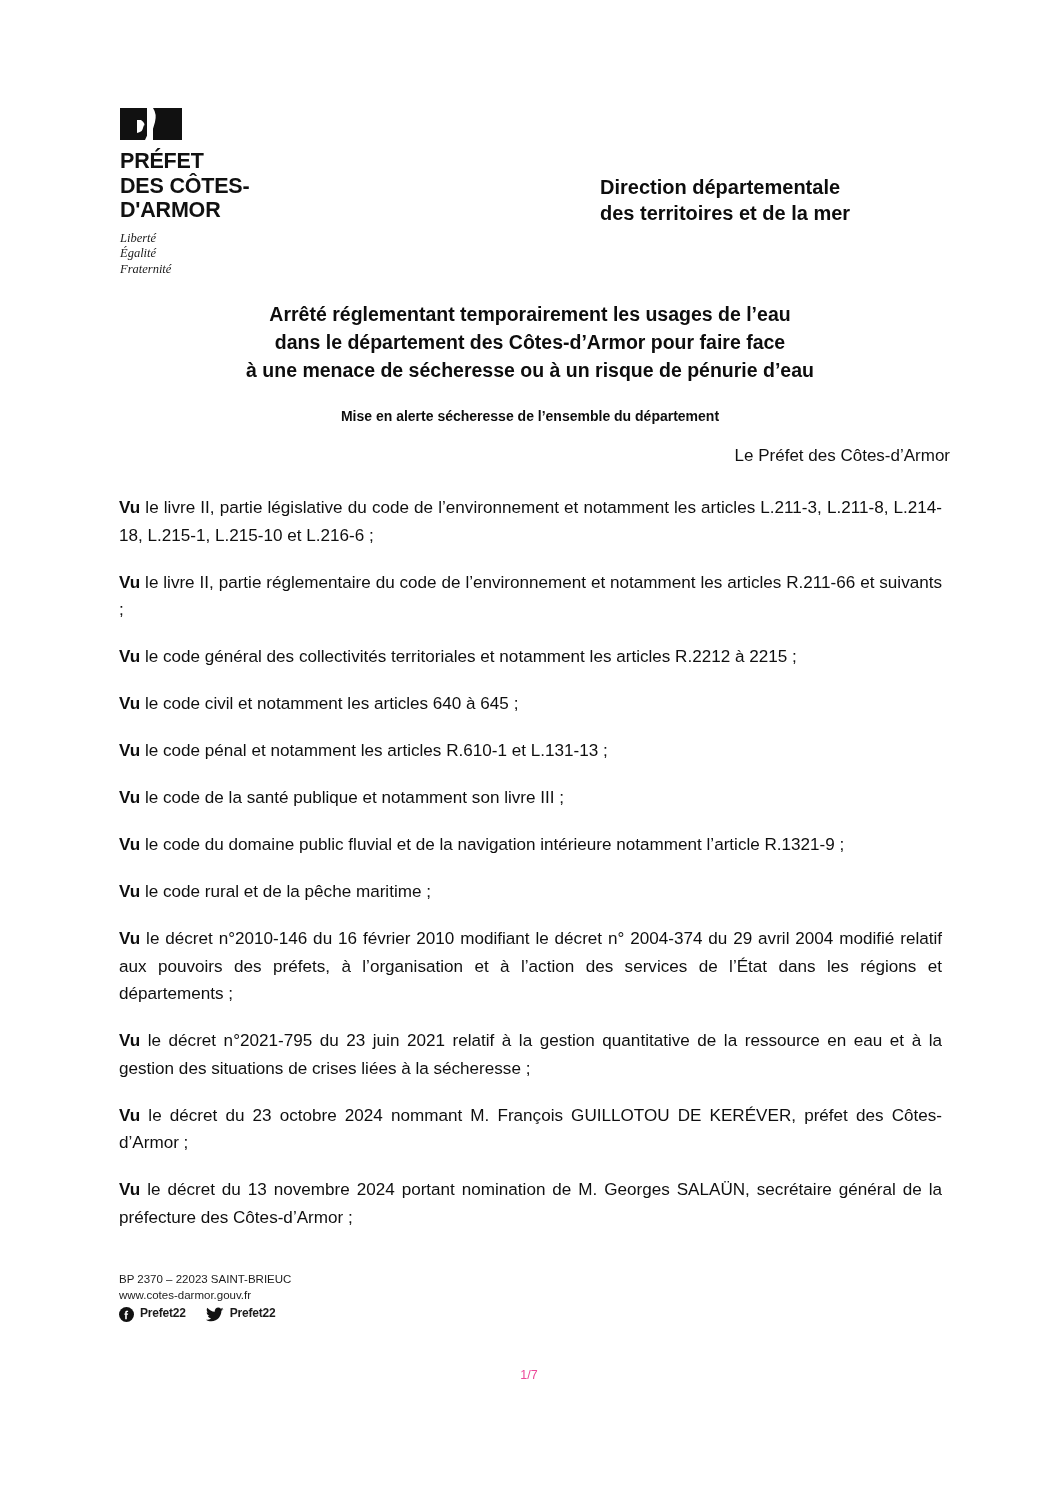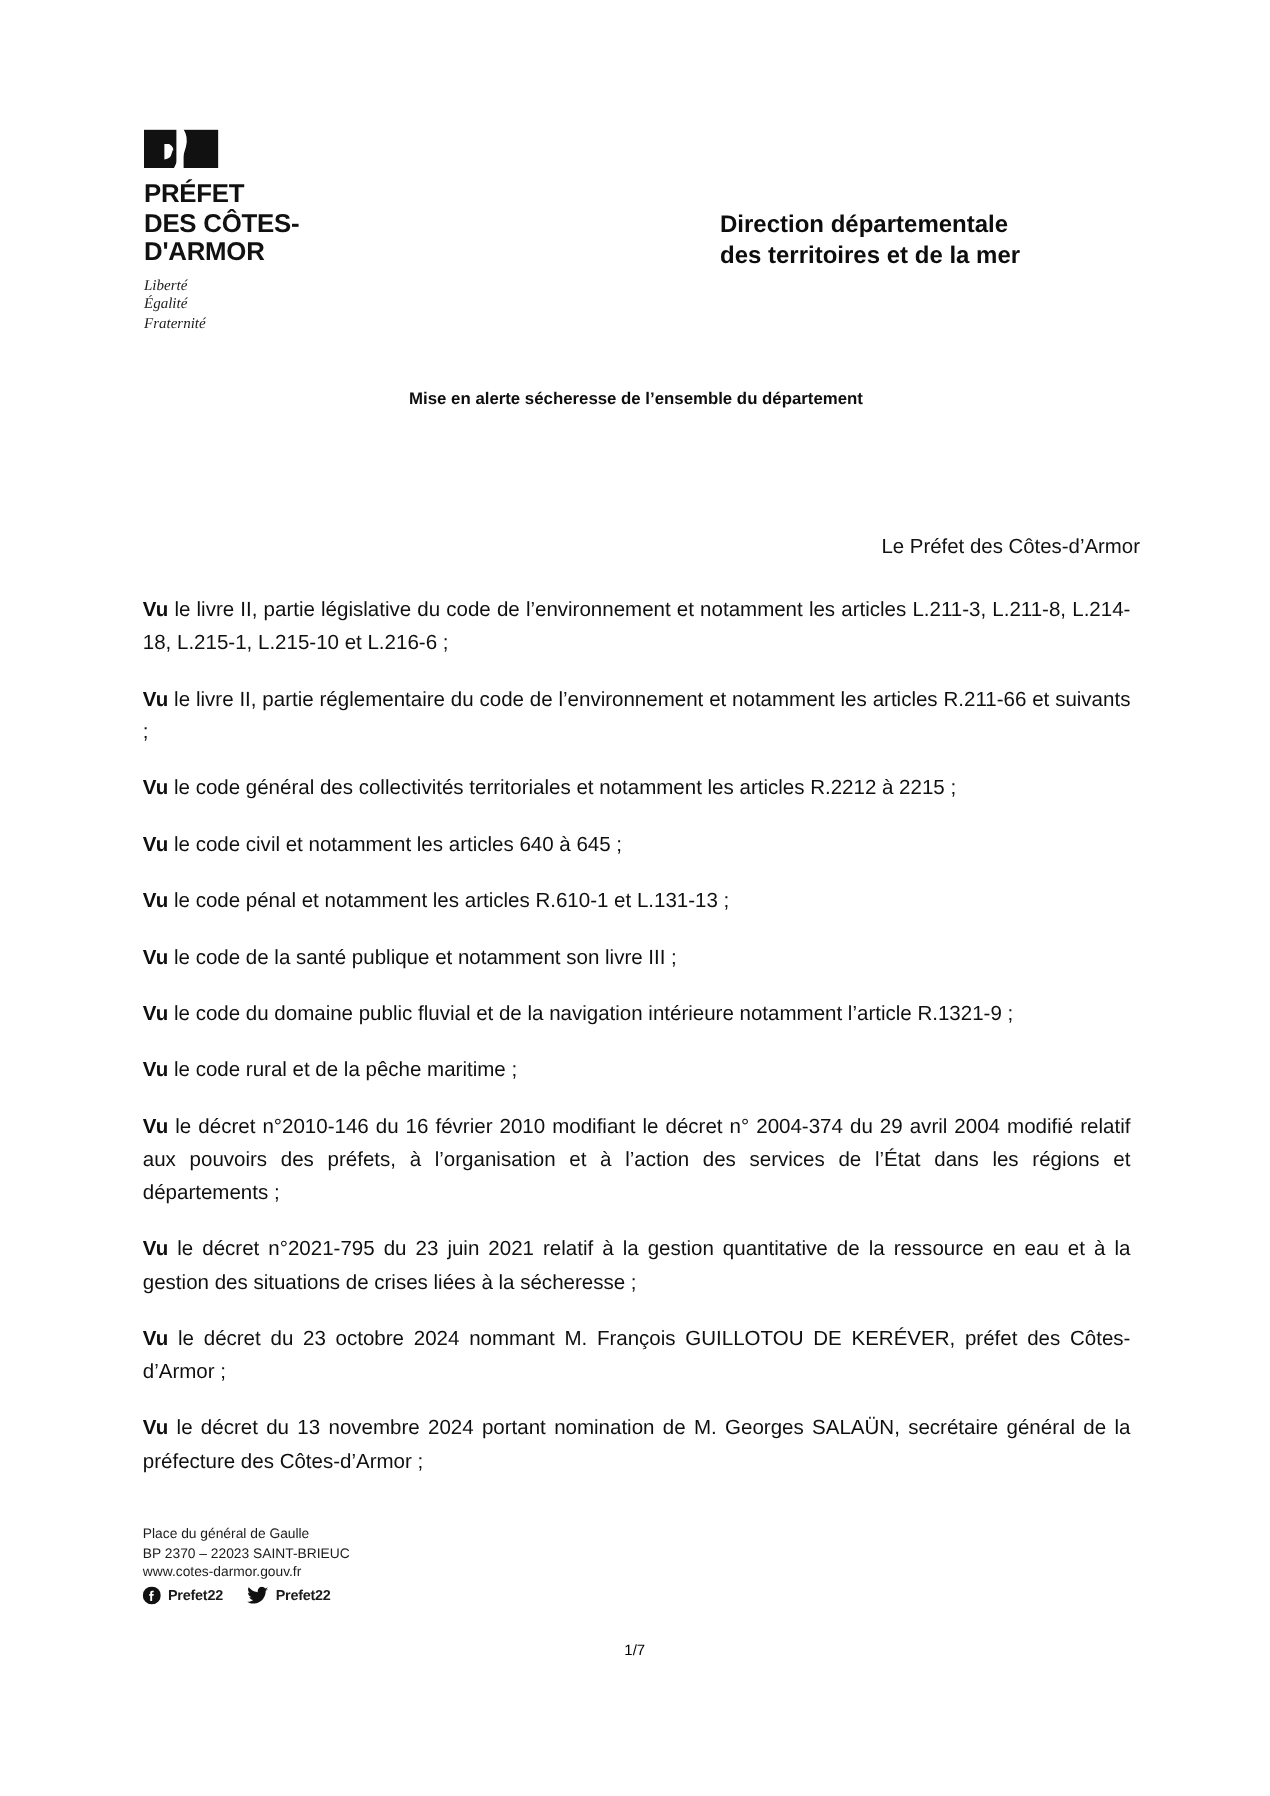--- a/index.html
+++ b/index.html
@@ -170,21 +170,21 @@
     display: block;
   }
 
   .page-number {
     position: absolute;
     top: 1368px;
     left: 0;
     width: 1058px;
     text-align: center;
     font-size: 12.5px;
-    color: #000000;
+    color: #ec4899;
   }
 </style>
 </head>
 <body>
 
 <div class="page">
 
   <div class="header">
 
     <div class="brand-block">
@@ -208,20 +208,25 @@
     </div>
 
     <div class="service-block">
       <div>Direction départementale</div>
       <div>des territoires et de la mer</div>
     </div>
 
   </div>
 
   <div class="title-block">
+    <div class="title-main">
+      <div>Arrêté réglementant temporairement les usages de l’eau</div>
+      <div>dans le département des Côtes-d’Armor pour faire face</div>
+      <div>à une menace de sécheresse ou à un risque de pénurie d’eau</div>
+    </div>
     <div class="title-sub">Mise en alerte sécheresse de l’ensemble du département</div>
   </div>
 
   <div class="signatory">Le Préfet des Côtes-d’Armor</div>
 
   <div class="body-text">
       <p class="vu-para"><span class="vu-lead">Vu</span><span> le livre II, partie législative du code de l’environnement et notamment les articles L.211-3, L.211-8, L.214-18, L.215-1, L.215-10 et L.216-6 ;</span></p>
       <p class="vu-para"><span class="vu-lead">Vu</span><span> le livre II, partie réglementaire du code de l’environnement et notamment les articles R.211-66 et suivants ;</span></p>
       <p class="vu-para"><span class="vu-lead">Vu</span><span> le code général des collectivités territoriales et notamment les articles R.2212 à 2215 ;</span></p>
       <p class="vu-para"><span class="vu-lead">Vu</span><span> le code civil et notamment les articles 640 à 645 ;</span></p>
@@ -229,21 +234,20 @@
       <p class="vu-para"><span class="vu-lead">Vu</span><span> le code de la santé publique et notamment son livre III ;</span></p>
       <p class="vu-para"><span class="vu-lead">Vu</span><span> le code du domaine public fluvial et de la navigation intérieure notamment l’article R.1321-9 ;</span></p>
       <p class="vu-para"><span class="vu-lead">Vu</span><span> le code rural et de la pêche maritime ;</span></p>
       <p class="vu-para"><span class="vu-lead">Vu</span><span> le décret n°2010-146 du 16 février 2010 modifiant le décret n° 2004-374 du 29 avril 2004 modifié relatif aux pouvoirs des préfets, à l’organisation et à l’action des services de l’État dans les régions et départements ;</span></p>
       <p class="vu-para"><span class="vu-lead">Vu</span><span> le décret n°2021-795 du 23 juin 2021 relatif à la gestion quantitative de la ressource en eau et à la gestion des situations de crises liées à la sécheresse ;</span></p>
       <p class="vu-para"><span class="vu-lead">Vu</span><span> le décret du 23 octobre 2024 nommant M. François GUILLOTOU DE KERÉVER, préfet des Côtes-d’Armor ;</span></p>
       <p class="vu-para"><span class="vu-lead">Vu</span><span> le décret du 13 novembre 2024 portant nomination de M. Georges SALAÜN, secrétaire général de la préfecture des Côtes-d’Armor ;</span></p>
     </div>
 
   <div class="footer">
-    <div class="line">Place du général de Gaulle</div>
     <div class="line">BP 2370 – 22023 SAINT-BRIEUC</div>
     <div class="line">www.cotes-darmor.gouv.fr</div>
     <div class="socials">
 
       <span class="social-item">
         <svg class="fb-icon" viewBox="0 0 16 16" aria-hidden="true">
           <circle cx="8" cy="8" r="8" fill="#111111"></circle>
           <path d="M9.6 8.2h-1.3V13H6.6V8.2H5.7V6.8h0.9V5.7c0-1.1 0.5-1.8 1.8-1.8h1.3v1.4H8.9c-0.4 0-0.6 0.2-0.6 0.6v0.9h1.5L9.6 8.2z" fill="#ffffff"></path>
         </svg>
         <span class="social-label">Prefet22</span>

